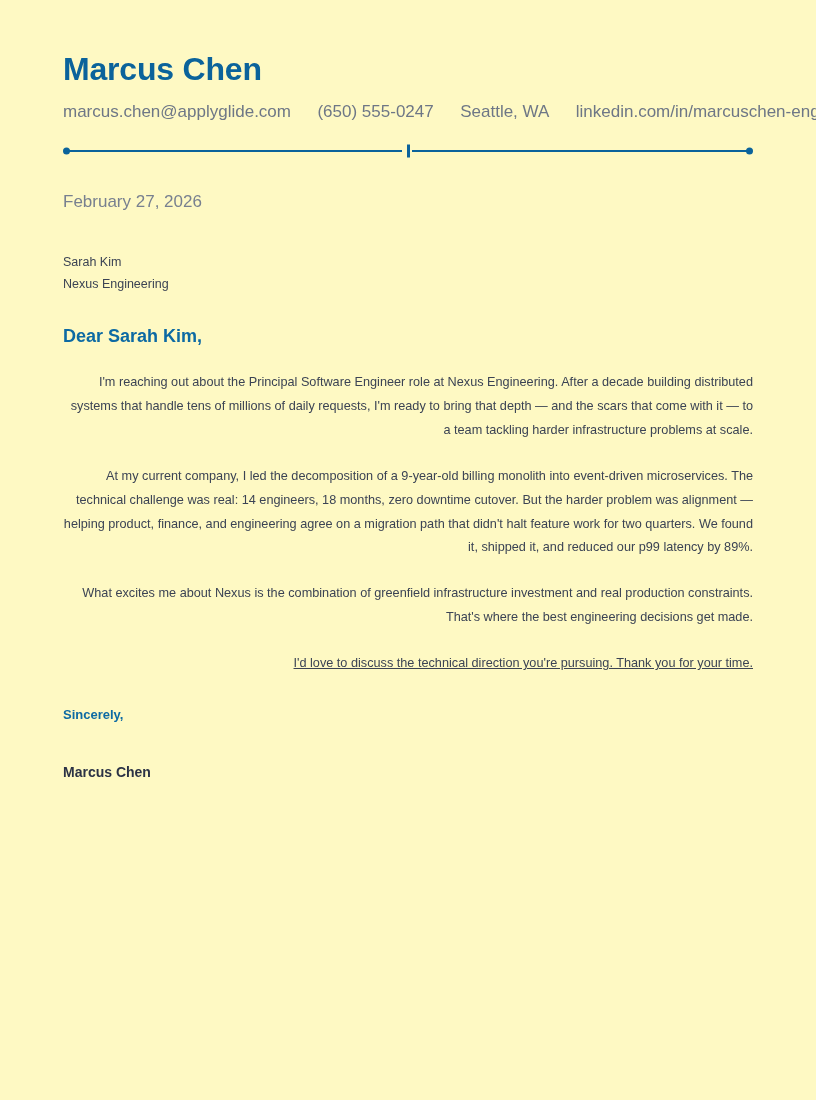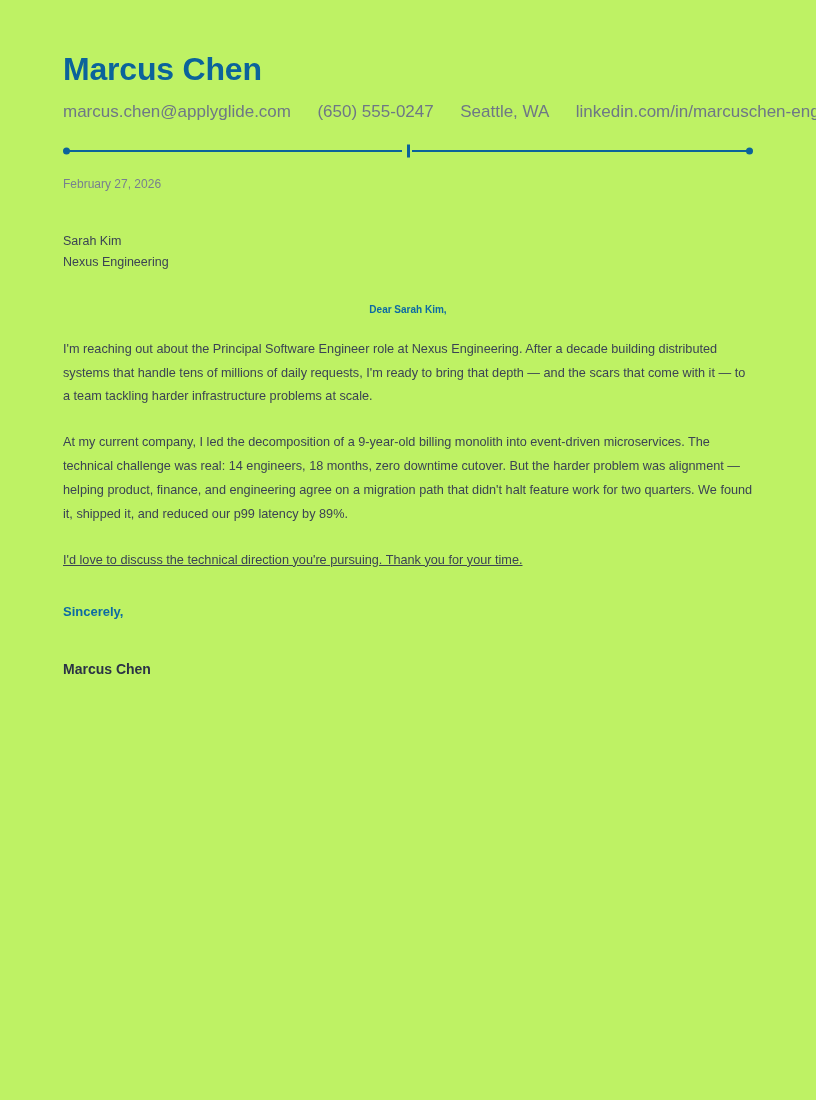--- a/index.html
+++ b/index.html
@@ -11,21 +11,21 @@
     width: 816px;
     height: 1100px;
     font-family: "Liberation Sans", sans-serif;
     -webkit-font-smoothing: antialiased;
   }
   .page {
     width: 816px;
     height: 1100px;
     box-sizing: border-box;
     padding: 45px 63px 0 63px;
-    background: #bef264;
+    background: #fef9c3;
     position: relative;
   }
 
   
   .letterhead {
     padding-top: 7px;
   }
   .name-title {
     font-size: 32px;
     font-weight: bold;
@@ -81,52 +81,51 @@
     top: 50%;
     left: 344px;
     width: 3px;
     height: 13px;
     background: #0b639b;
     transform: translateY(-50%);
   }
 
   
   .date {
-    margin-top: 16px;
-    font-size: 12px;
+    margin-top: 30px;
+    font-size: 17px;
     color: #78808f;
     line-height: 1.5;
   }
   .recipient {
     margin-top: 38px;
     font-size: 12.5px;
     color: #3b4354;
     line-height: 1.72;
   }
   .recipient div { white-space: nowrap; }
 
   .salutation {
     margin-top: 28px;
-    font-size: 10px;
+    font-size: 18px;
     font-weight: bold;
     color: #0d6aa3;
     line-height: 1.5;
-    text-align: center;
   }
 
   .body-copy {
     margin-top: 21px;
   }
   .body-copy p {
     margin: 0 0 22px 0;
     font-size: 12.7px;
     color: #3b4354;
     line-height: 1.88;
     max-width: 694px;
-    text-align: left;
+    text-align: right;
   }
   .body-copy p:last-child { margin-bottom: 16px; text-decoration: underline; }
 
   .closing {
     margin-top: 29px;
     font-size: 13px;
     font-weight: bold;
     color: #0d6aa3;
     line-height: 1.5;
   }
@@ -170,20 +169,21 @@
   <div class="recipient">
     <div>Sarah Kim</div>
     <div>Nexus Engineering</div>
   </div>
 
   <div class="salutation">Dear Sarah Kim,</div>
 
   <div class="body-copy">
     <p>I'm reaching out about the Principal Software Engineer role at Nexus Engineering. After a decade building distributed systems that handle tens of millions of daily requests, I'm ready to bring that depth — and the scars that come with it — to a team tackling harder infrastructure problems at scale.</p>
     <p>At my current company, I led the decomposition of a 9-year-old billing monolith into event-driven microservices. The technical challenge was real: 14 engineers, 18 months, zero downtime cutover. But the harder problem was alignment — helping product, finance, and engineering agree on a migration path that didn't halt feature work for two quarters. We found it, shipped it, and reduced our p99 latency by 89%.</p>
+    <p>What excites me about Nexus is the combination of greenfield infrastructure investment and real production constraints. That's where the best engineering decisions get made.</p>
     <p>I'd love to discuss the technical direction you're pursuing. Thank you for your time.</p>
   </div>
 
   <div class="closing">Sincerely,</div>
 
   <div class="signature">Marcus Chen</div>
 
 </div>
 
 </body></html>

